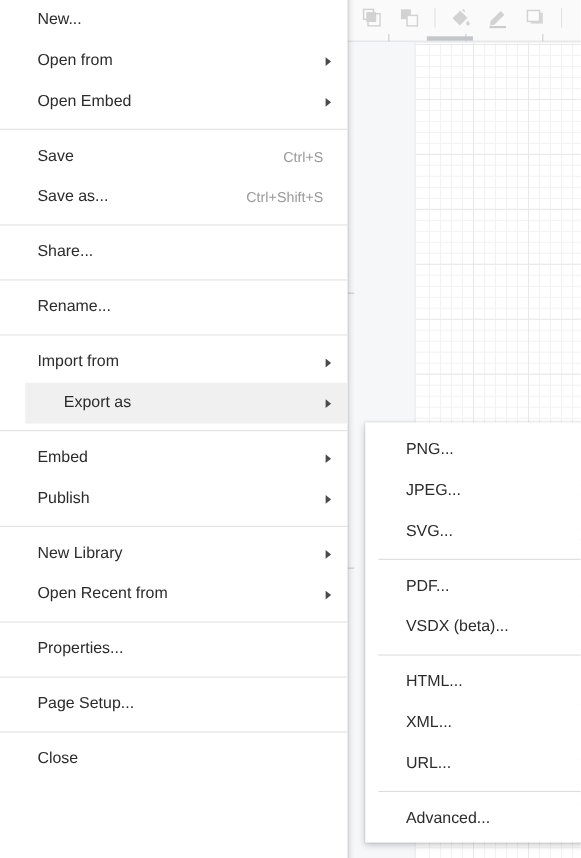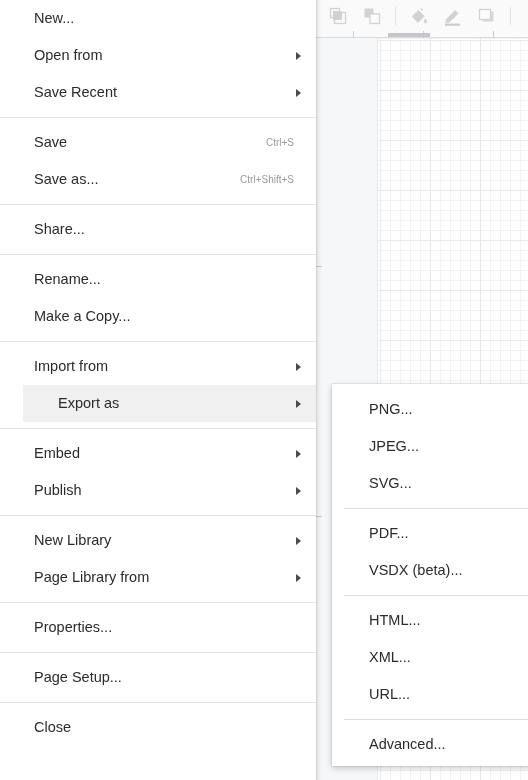--- a/index.html
+++ b/index.html
@@ -139,21 +139,21 @@
     padding: 0 22px 0 35px;
     font-size: 14.5px;
     color: #2b2b2b;
     white-space: nowrap;
     cursor: default;
     line-height: 1;
   }
   .mi .label { flex: 0 0 auto; }
   .mi .spacer { flex: 1 1 auto; }
   .mi .shortcut {
-    font-size: 10px;
+    font-size: 13px;
     color: #9a9a9a;
     flex: 0 0 auto;
   }
   .mi .caret {
     position: absolute;
     right: 15px;
     top: 50%;
     transform: translateY(-50%);
     width: 0; height: 0;
     border-left: 5px solid #4a4a4a;
@@ -236,21 +236,21 @@
       <div class="mi">
         <span class="label">New...</span>
         <span class="spacer"></span>
       </div>
       <div class="mi">
         <span class="label">Open from</span>
         <span class="spacer"></span>
         <span class="caret"></span>
       </div>
       <div class="mi">
-        <span class="label">Save Recent</span>
+        <span class="label">Open Embed</span>
         <span class="spacer"></span>
         <span class="caret"></span>
       </div>
       <div class="sep"></div>
       <div class="mi">
         <span class="label">Save</span>
         <span class="spacer"></span>
         <span class="shortcut">Ctrl+S</span>
       </div>
       <div class="mi">
@@ -259,24 +259,20 @@
         <span class="shortcut">Ctrl+Shift+S</span>
       </div>
       <div class="sep"></div>
       <div class="mi">
         <span class="label">Share...</span>
         <span class="spacer"></span>
       </div>
       <div class="sep"></div>
       <div class="mi">
         <span class="label">Rename...</span>
-        <span class="spacer"></span>
-      </div>
-      <div class="mi">
-        <span class="label">Make a Copy...</span>
         <span class="spacer"></span>
       </div>
       <div class="sep"></div>
       <div class="mi">
         <span class="label">Import from</span>
         <span class="spacer"></span>
         <span class="caret"></span>
       </div>
       <div class="mi active">
         <span class="label">Export as</span>
@@ -294,21 +290,21 @@
         <span class="spacer"></span>
         <span class="caret"></span>
       </div>
       <div class="sep"></div>
       <div class="mi">
         <span class="label">New Library</span>
         <span class="spacer"></span>
         <span class="caret"></span>
       </div>
       <div class="mi">
-        <span class="label">Page Library from</span>
+        <span class="label">Open Recent from</span>
         <span class="spacer"></span>
         <span class="caret"></span>
       </div>
       <div class="sep"></div>
       <div class="mi">
         <span class="label">Properties...</span>
         <span class="spacer"></span>
       </div>
       <div class="sep"></div>
       <div class="mi">

